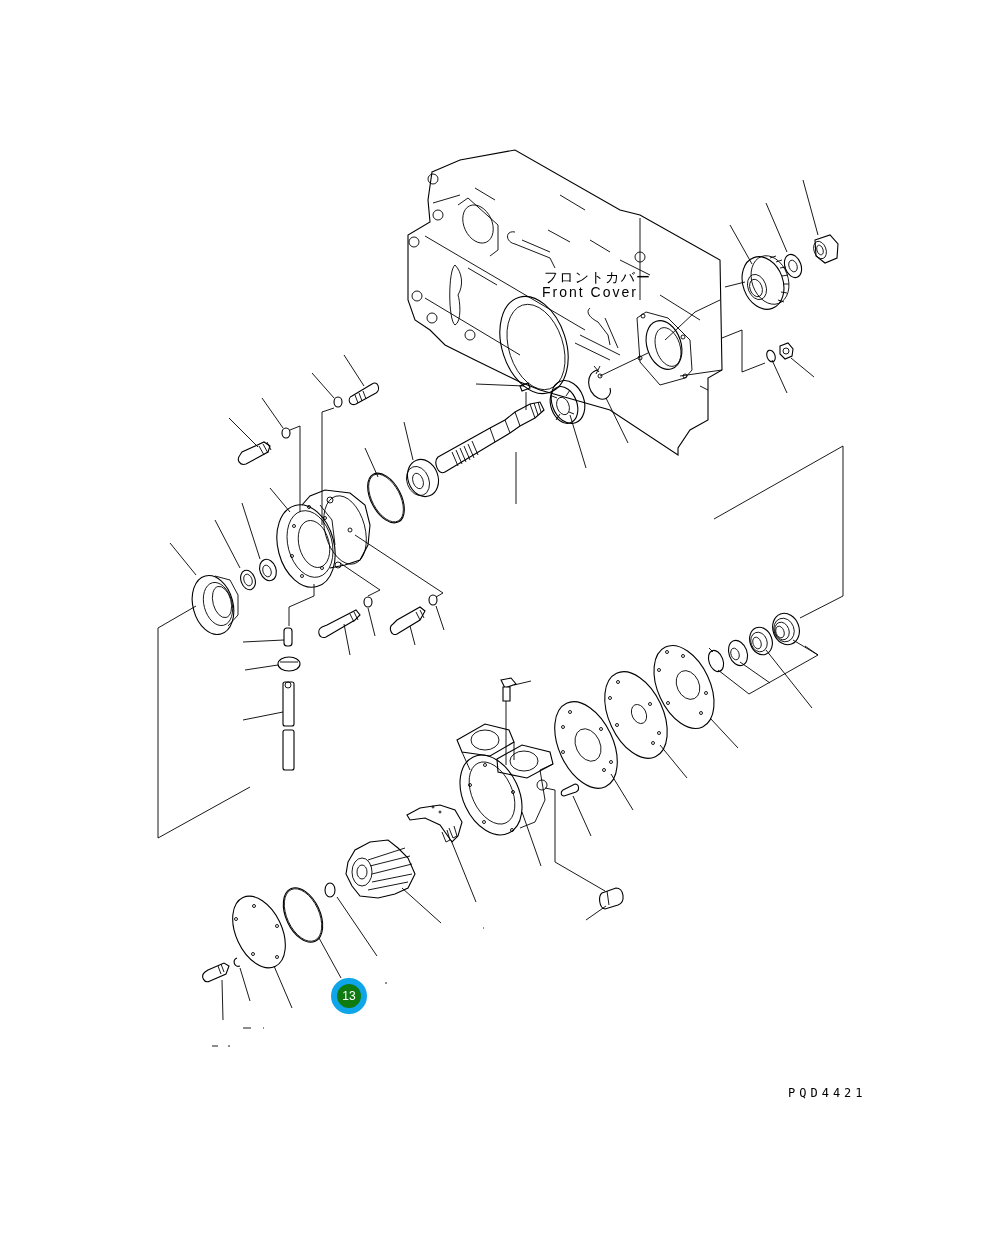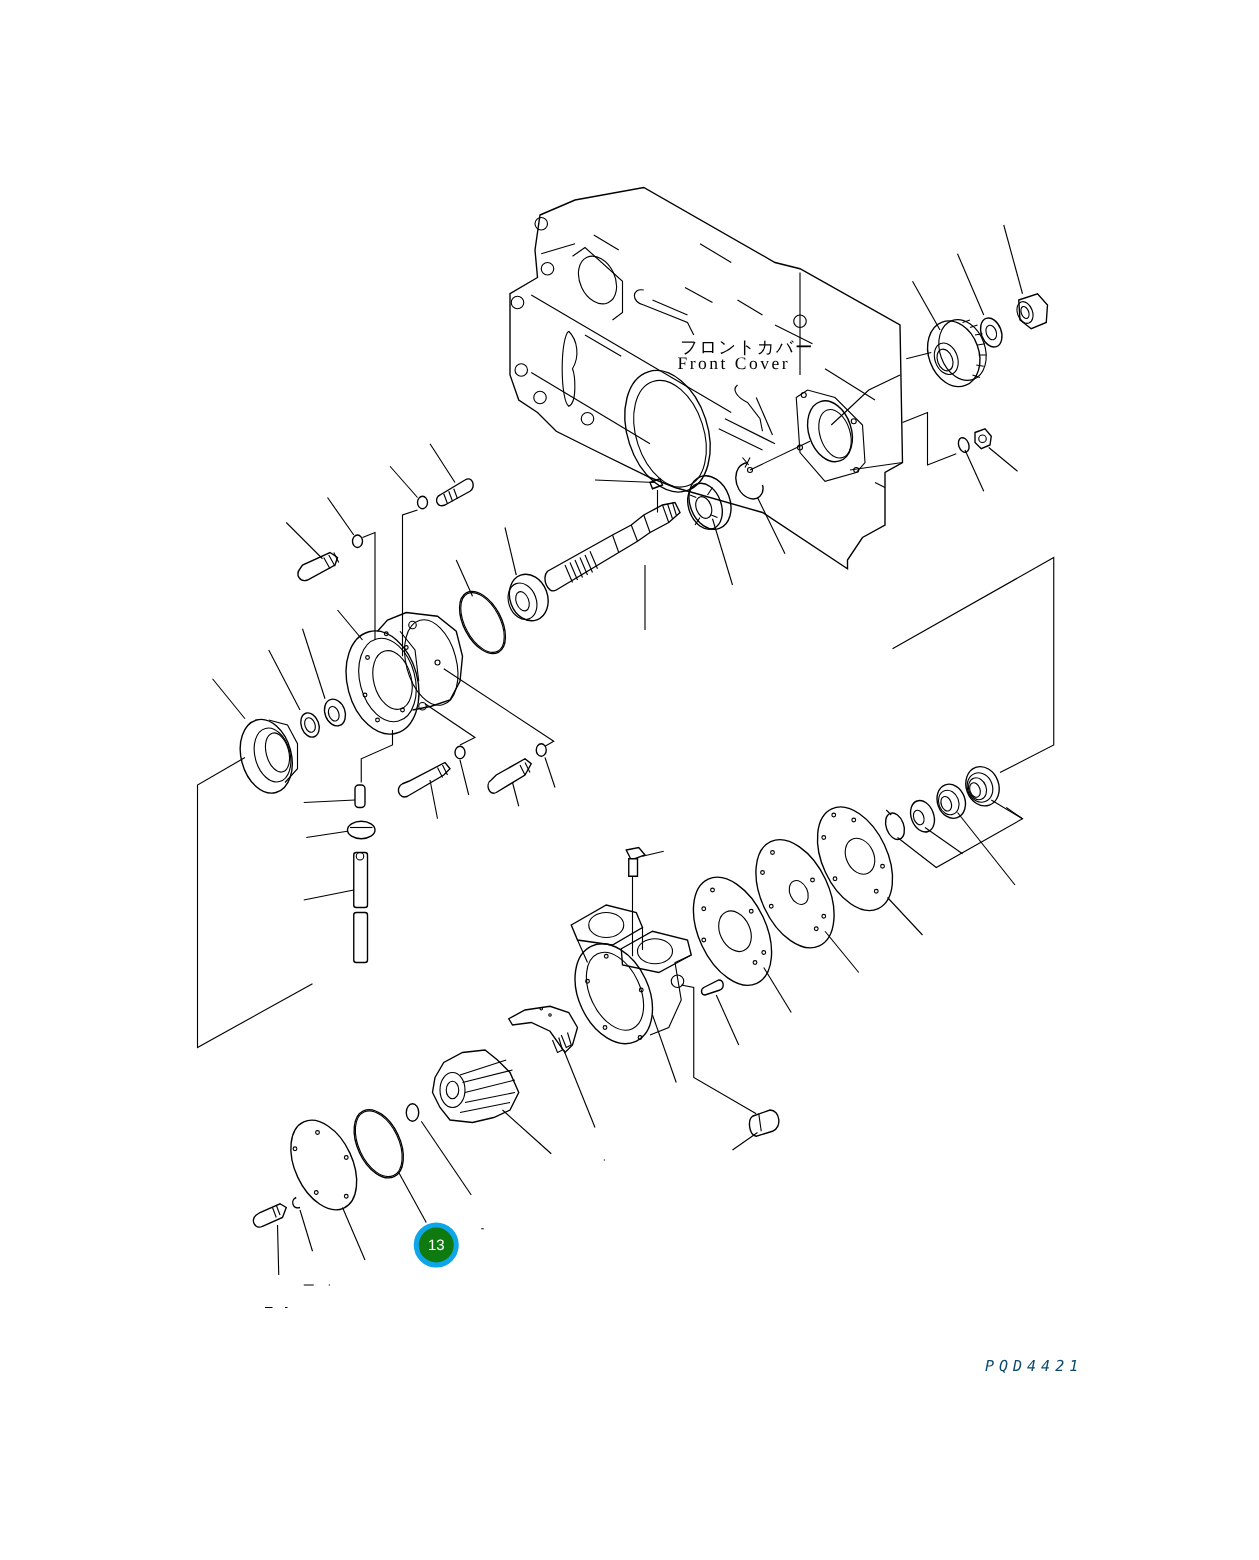--- a/index.html
+++ b/index.html
@@ -2,25 +2,25 @@
 <html><head>
 <meta charset="utf-8">
 <style>
   html,body{margin:0;padding:0;background:#ffffff;}
   body{width:1007px;height:1248px;position:relative;overflow:hidden;font-family:"DejaVu Sans Mono",monospace;}
   #diagram{position:absolute;left:0;top:0;width:1007px;height:1248px;}
   #diagram *{vector-effect:non-scaling-stroke;}
   .ln{fill:none;stroke:#000;stroke-width:1.1;}
   .lt{fill:none;stroke:#000;stroke-width:0.9;}
   .fw{fill:#fff;stroke:#000;stroke-width:1.1;}
-  .label-jp,.label-en{position:absolute;font-family:Liberation Serif, serif;font-size:14px;color:#000;letter-spacing:2px;white-space:nowrap;}
+  .label-jp,.label-en{position:absolute;font-family:Liberation Sans, sans-serif;font-size:14px;color:#000;letter-spacing:2px;white-space:nowrap;}
   .label-jp{left:544px;top:269px;letter-spacing:1px;font-size:14px;}
   .label-en{left:542px;top:284px;}
-  .badge{position:absolute;left:331px;top:978px;width:36px;height:36px;border-radius:50%;background:#0f7a0f;border:4px solid #0ea5e9;box-sizing:border-box;color:#fff;font-family:"Liberation Sans",sans-serif;font-size:12px;display:flex;align-items:center;justify-content:center;cursor:pointer;}
-  .fig-code{position:absolute;left:788px;top:1086px;font-family:"DejaVu Sans Mono",monospace;font-size:12px;letter-spacing:4px;color:#0c4a6e;font-style:italic;}
+  .badge{position:absolute;left:331px;top:978px;width:36px;height:36px;border-radius:50%;background:#0f7a0f;border:6px solid #0ea5e9;box-sizing:border-box;color:#fff;font-family:"Liberation Sans",sans-serif;font-size:12px;display:flex;align-items:center;justify-content:center;cursor:pointer;}
+  .fig-code{position:absolute;left:788px;top:1086px;font-family:"DejaVu Sans Mono",monospace;font-size:12px;letter-spacing:4px;color:#000000;}
 </style>
 </head>
 <body>
 
 <svg id="diagram" viewBox="0 0 1007 1248" xmlns="http://www.w3.org/2000/svg">
 
   <g>
     <path class="ln" d="M432,172 L460,160 L515,150 L620,210 L640,215 L720,260 L722,370 L708,378 L708,420 L690,430 L678,448 L678,455 L610,410 L540,390 L520,382 L475,360 L445,345 L430,330 L415,320 L408,300 L408,235 L430,222 L428,200 Z"></path>
     <path class="lt" d="M425,236 L585,330"></path>
     <path class="lt" d="M425,298 L520,355"></path>

